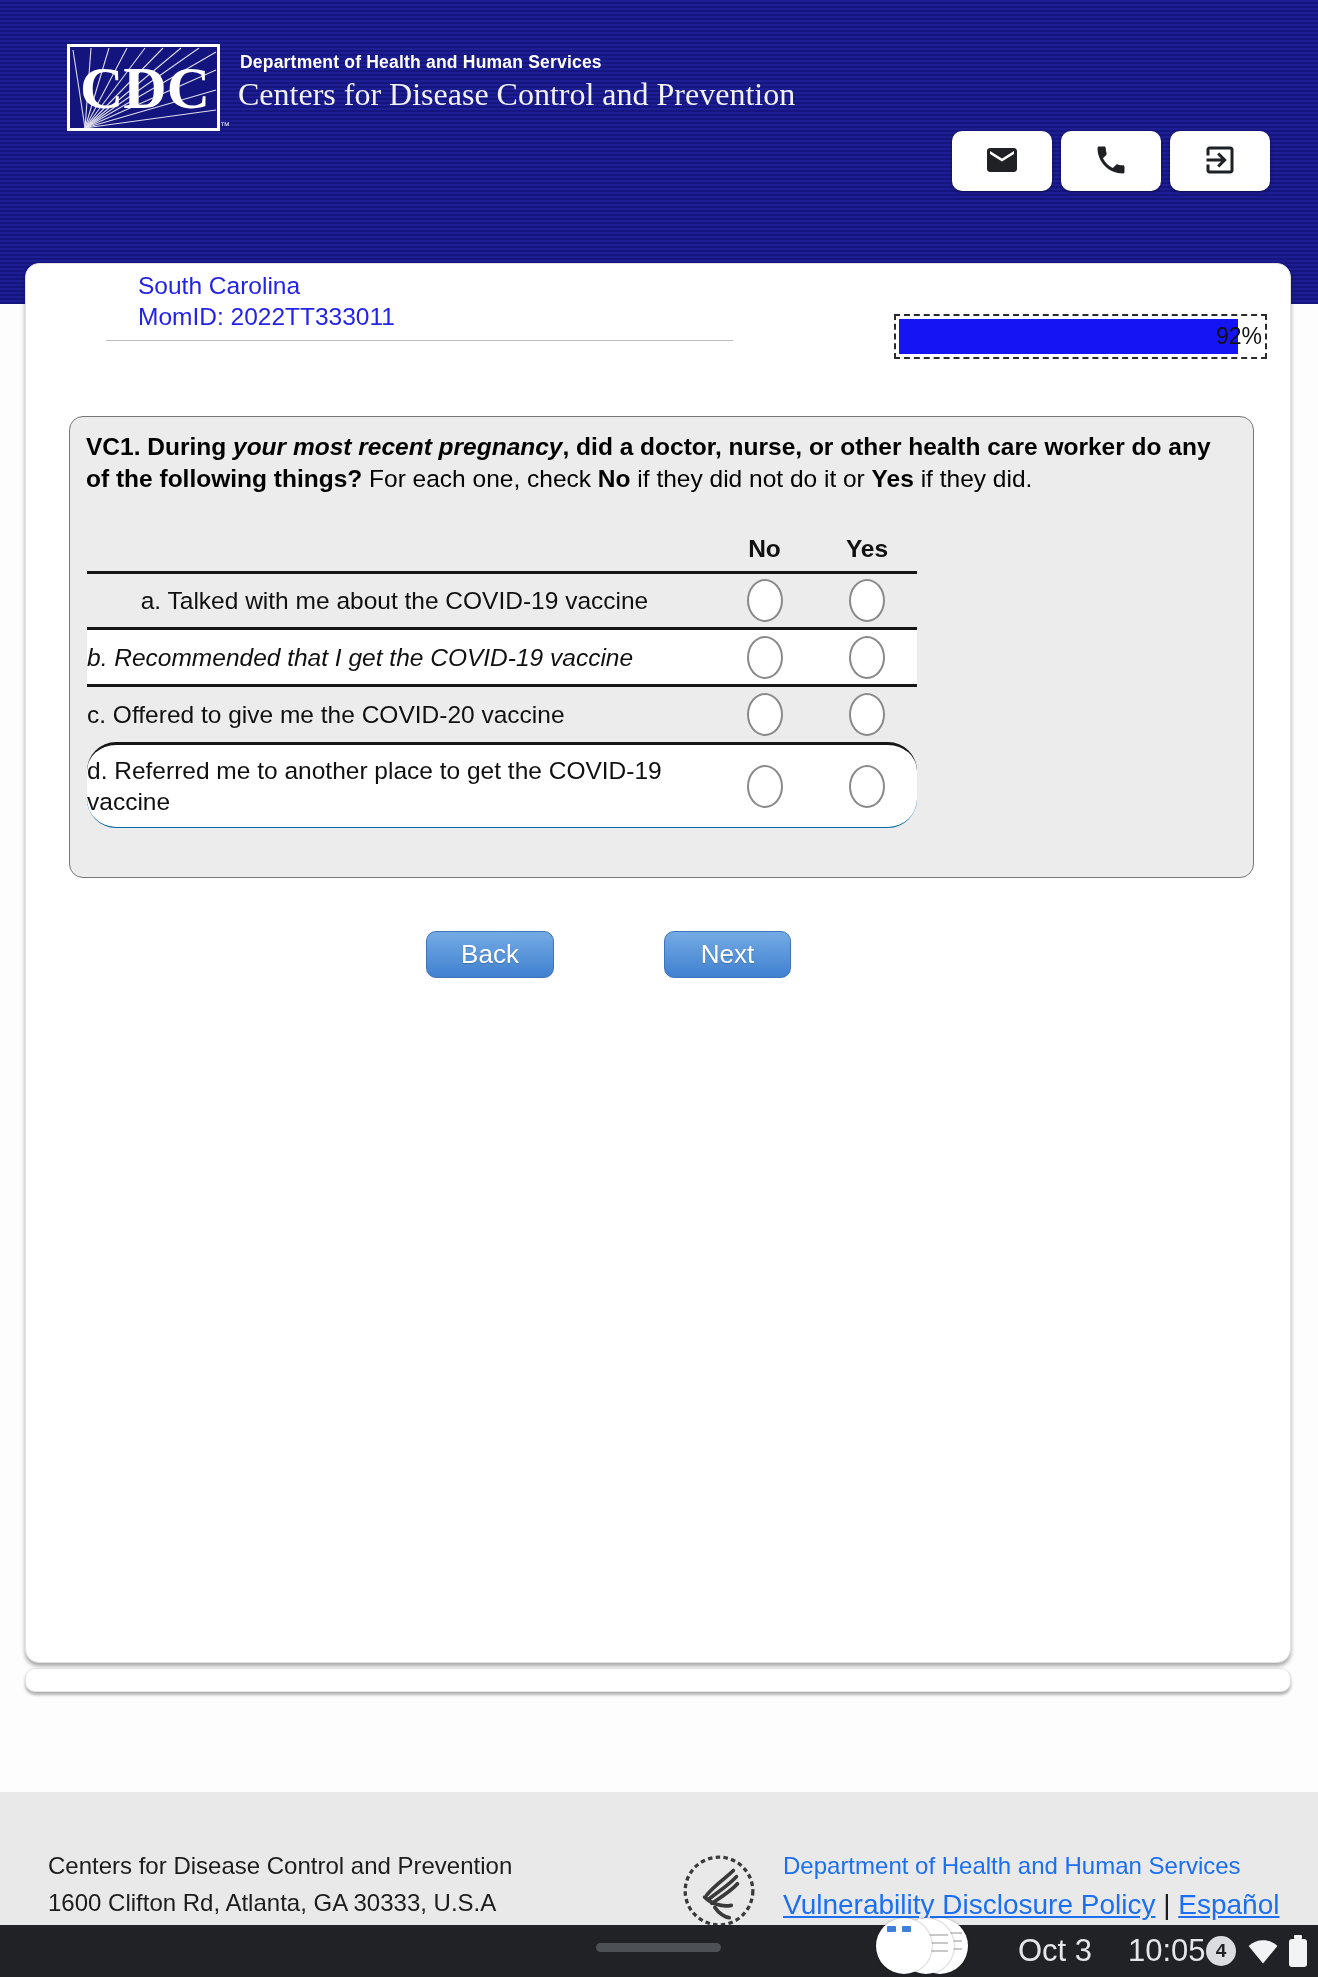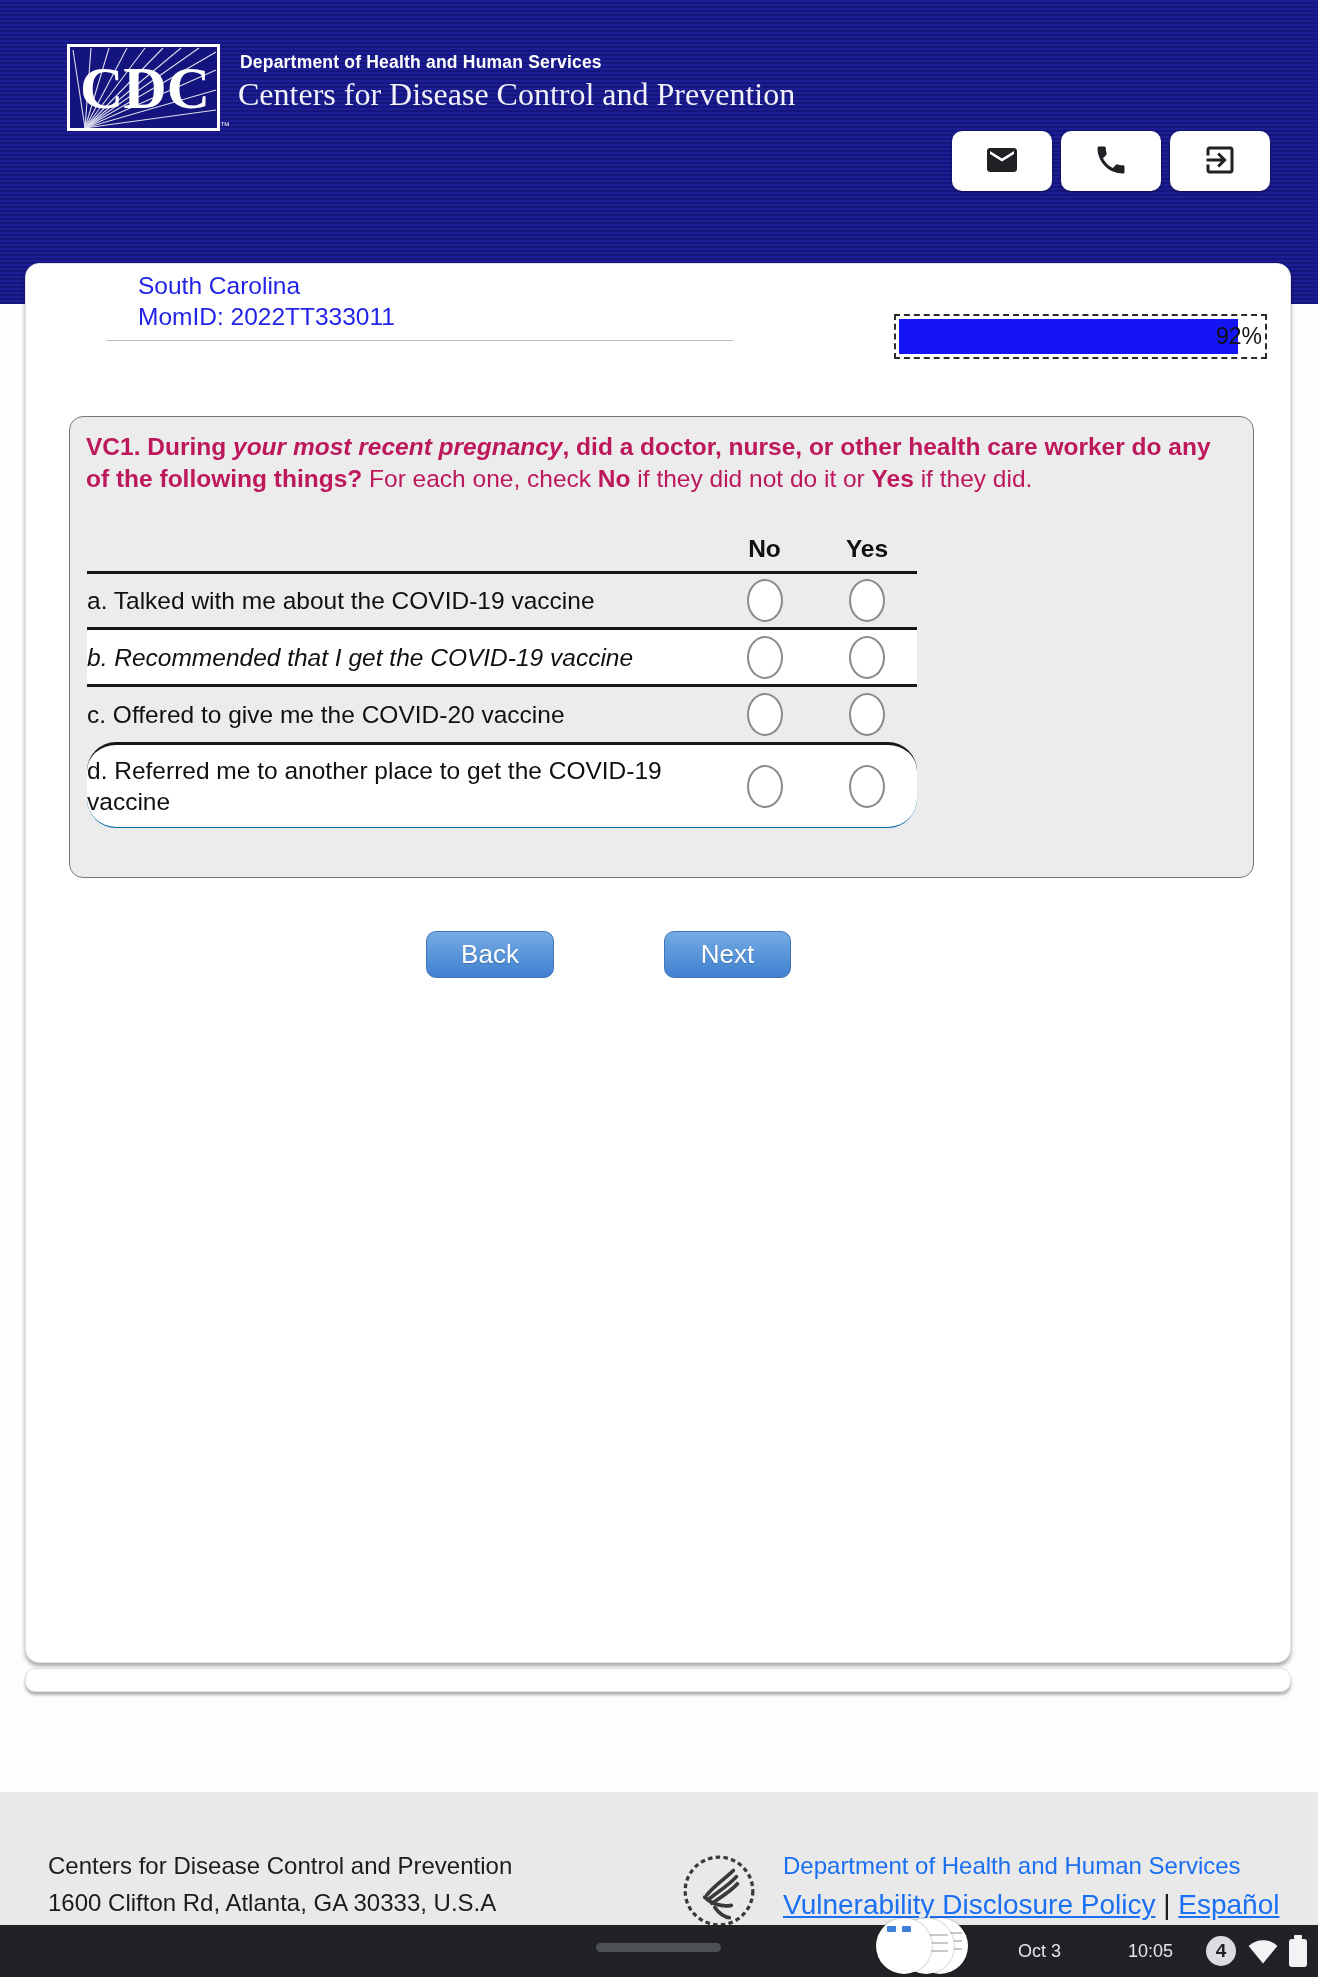--- a/index.html
+++ b/index.html
@@ -51,21 +51,21 @@
     color:#111; font-size:23px;
   }
 
   
   .qbox {
     position:absolute; left:43px; top:152px; width:1185px; height:462px;
     background:#ececec; border:1.5px solid #777; border-radius:14px;
   }
   .qtext {
     position:absolute; left:16px; top:14px; right:28px;
-    font-size:24.5px; line-height:32px; color:#be185d;
+    font-size:24.5px; line-height:32px; color:#000000;
   }
   .qtext .b  { font-weight:bold; }
   .qtext .bi { font-weight:bold; font-style:italic; }
 
   .qtable { position:absolute; left:17px; top:98px; width:830px; }
   .trow {
     display:grid; grid-template-columns:1fr 105px 100px; align-items:center;
   }
   .thead-row { height:56px; align-items:end; padding-bottom:8px; }
   .thead-row .hcell { text-align:center; font-weight:bold; font-size:24.5px; color:#101010; }
@@ -106,21 +106,21 @@
   
   .sysbar { position:absolute; left:0; top:1925px; width:1318px; height:52px; background:#202226; }
   .pill { position:absolute; left:596px; top:18px; width:125px; height:9px; background:#4d5054; border-radius:5px; cursor:pointer; }
   .thumb { position:absolute; top:-7px; width:56px; height:56px; border-radius:50%; background:#ffffff; overflow:hidden; cursor:pointer; box-shadow:0 0 2px rgba(0,0,0,.4); }
   .t1 { left:876px; z-index:3; }
   .t2 { left:898px; z-index:2; }
   .t3 { left:912px; z-index:1; }
   .t1 .dot { position:absolute; top:8px; width:9px; height:6px; background:#3d7fd9; border-radius:1px; }
   .t1 .d1 { left:11px; } .t1 .d2 { left:26px; }
   .t2 .ln, .t3 .ln { position:absolute; left:26px; right:6px; height:2px; background:#c9c9c9; }
-  .sys-text { position:absolute; top:0; height:52px; display:flex; align-items:center; font-size:18px; color:#e4e6e8; font-weight:500; }
+  .sys-text { position:absolute; top:0; height:52px; display:flex; align-items:center; font-size:31px; color:#e4e6e8; font-weight:500; }
   .sdate { left:1018px; }
   .stime { left:1128px; }
   .badge {
     position:absolute; left:1206px; top:11px; width:30px; height:30px; border-radius:50%;
     background:#dadcdf; color:#1f2023; font-size:19px; font-weight:bold;
     display:flex; align-items:center; justify-content:center; cursor:pointer;
   }
   .wifi { position:absolute; left:1247px; top:13px; cursor:pointer; }
   .battery { position:absolute; left:1289px; top:10px; width:18px; height:32px; cursor:pointer; }
   .battery .nub { position:absolute; left:5px; top:0; width:8px; height:4px; background:#f2f3f4; border-radius:1px; }
@@ -196,21 +196,21 @@
         <span class="b">VC1. During </span><span class="bi">your most recent pregnancy</span><span class="b">, did a doctor, nurse, or other health care worker do any of the following things? </span><span>For each one, check </span><span class="b">No</span><span> if they did not do it or </span><span class="b">Yes</span><span> if they did.</span>
       </div>
 
       <div class="qtable">
         <div class="trow thead-row">
           <div></div>
           <div class="hcell">No</div>
           <div class="hcell">Yes</div>
         </div>
 
-        <div class="trow drow" style="min-height:56px;">
+        <div class="trow drow" style="min-height:56px;text-align:center;">
           <div class="rlabel">a. Talked with me about the COVID-19 vaccine</div>
           <div class="rcell">
               <div class="radio"></div>
             </div>
           <div class="rcell">
               <div class="radio"></div>
             </div>
         </div>
 
         <div class="trow drow white" style="min-height:57px;font-style:italic;">

